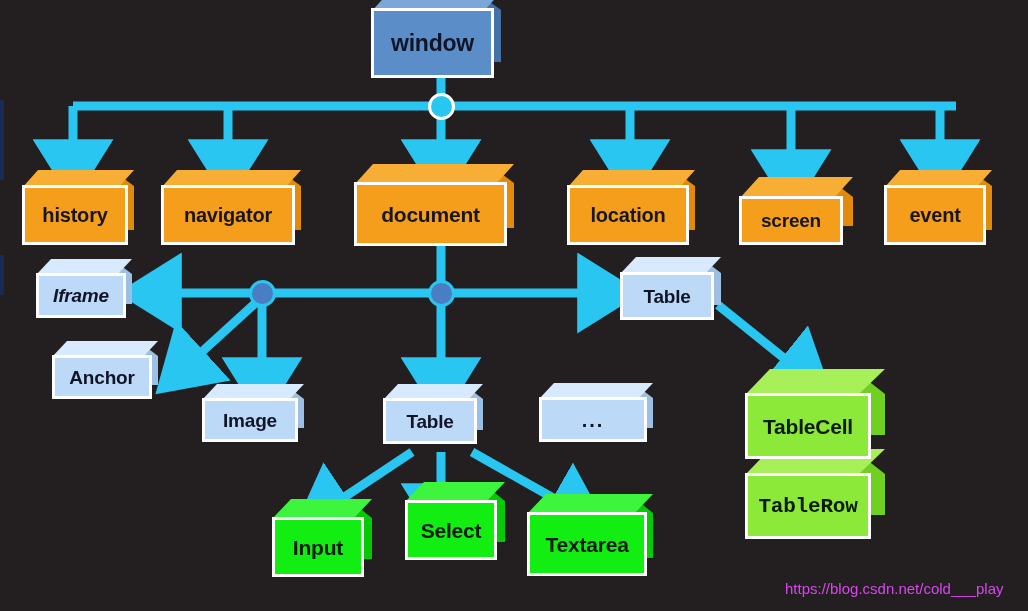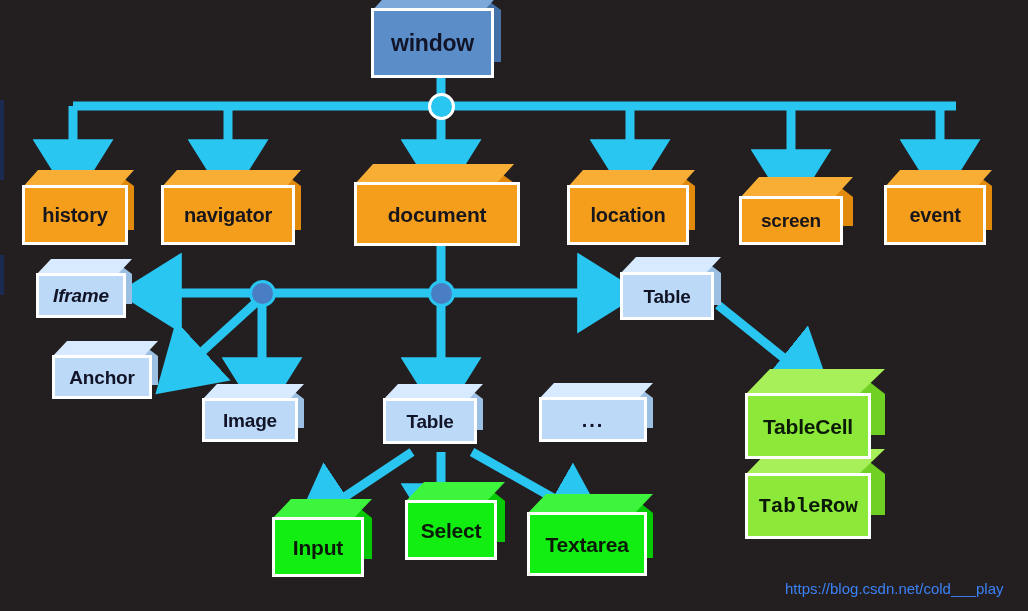--- a/index.html
+++ b/index.html
@@ -90,21 +90,21 @@
   .node-main {
     background: #29c6f2;
     border: 3px solid #ffffff;
   }
   .node-sub {
     background: #4a7ec4;
     border: 3px solid #29c6f2;
   }
   .watermark {
     position: absolute;
-    color: #3b82f6;
+    color: #d946ef;
     font-size: 15px;
     white-space: nowrap;
     font-family: "Liberation Sans", sans-serif;
   }
   .edge-strip {
     position: absolute;
     background: #1a2a52;
   }
 </style>
 </head>
@@ -181,21 +181,21 @@
   <div class="box c-orange" style="left:161px;top:185px;width:134px;height:60px;">
     <div class="side" style="left:118px;top:-15px;width:22px;height:60px;
                 clip-path:polygon(0 0,100% 16px,100% 100%,0 75px);"></div>
     <div class="top" style="left:0;top:-15px;width:140px;height:18px;
                 clip-path:polygon(16px 0,100% 0,124px 18px,0 18px);"></div>
     <div class="face">
       <span class="lbl" style="font-size:20px;">navigator</span>
     </div>
   </div>
 
-  <div class="box c-orange" style="left:354px;top:182px;width:166px;height:64px;">
+  <div class="box c-orange" style="left:354px;top:182px;width:153px;height:64px;">
     <div class="side" style="left:134px;top:-18px;width:26px;height:64px;
                 clip-path:polygon(0 0,100% 19px,100% 100%,0 82px);"></div>
     <div class="top" style="left:0;top:-18px;width:160px;height:21px;
                 clip-path:polygon(19px 0,100% 0,141px 21px,0 21px);"></div>
     <div class="face">
       <span class="lbl" style="font-size:21px;">document</span>
     </div>
   </div>
 
   <div class="box c-orange" style="left:567px;top:185px;width:122px;height:60px;">

